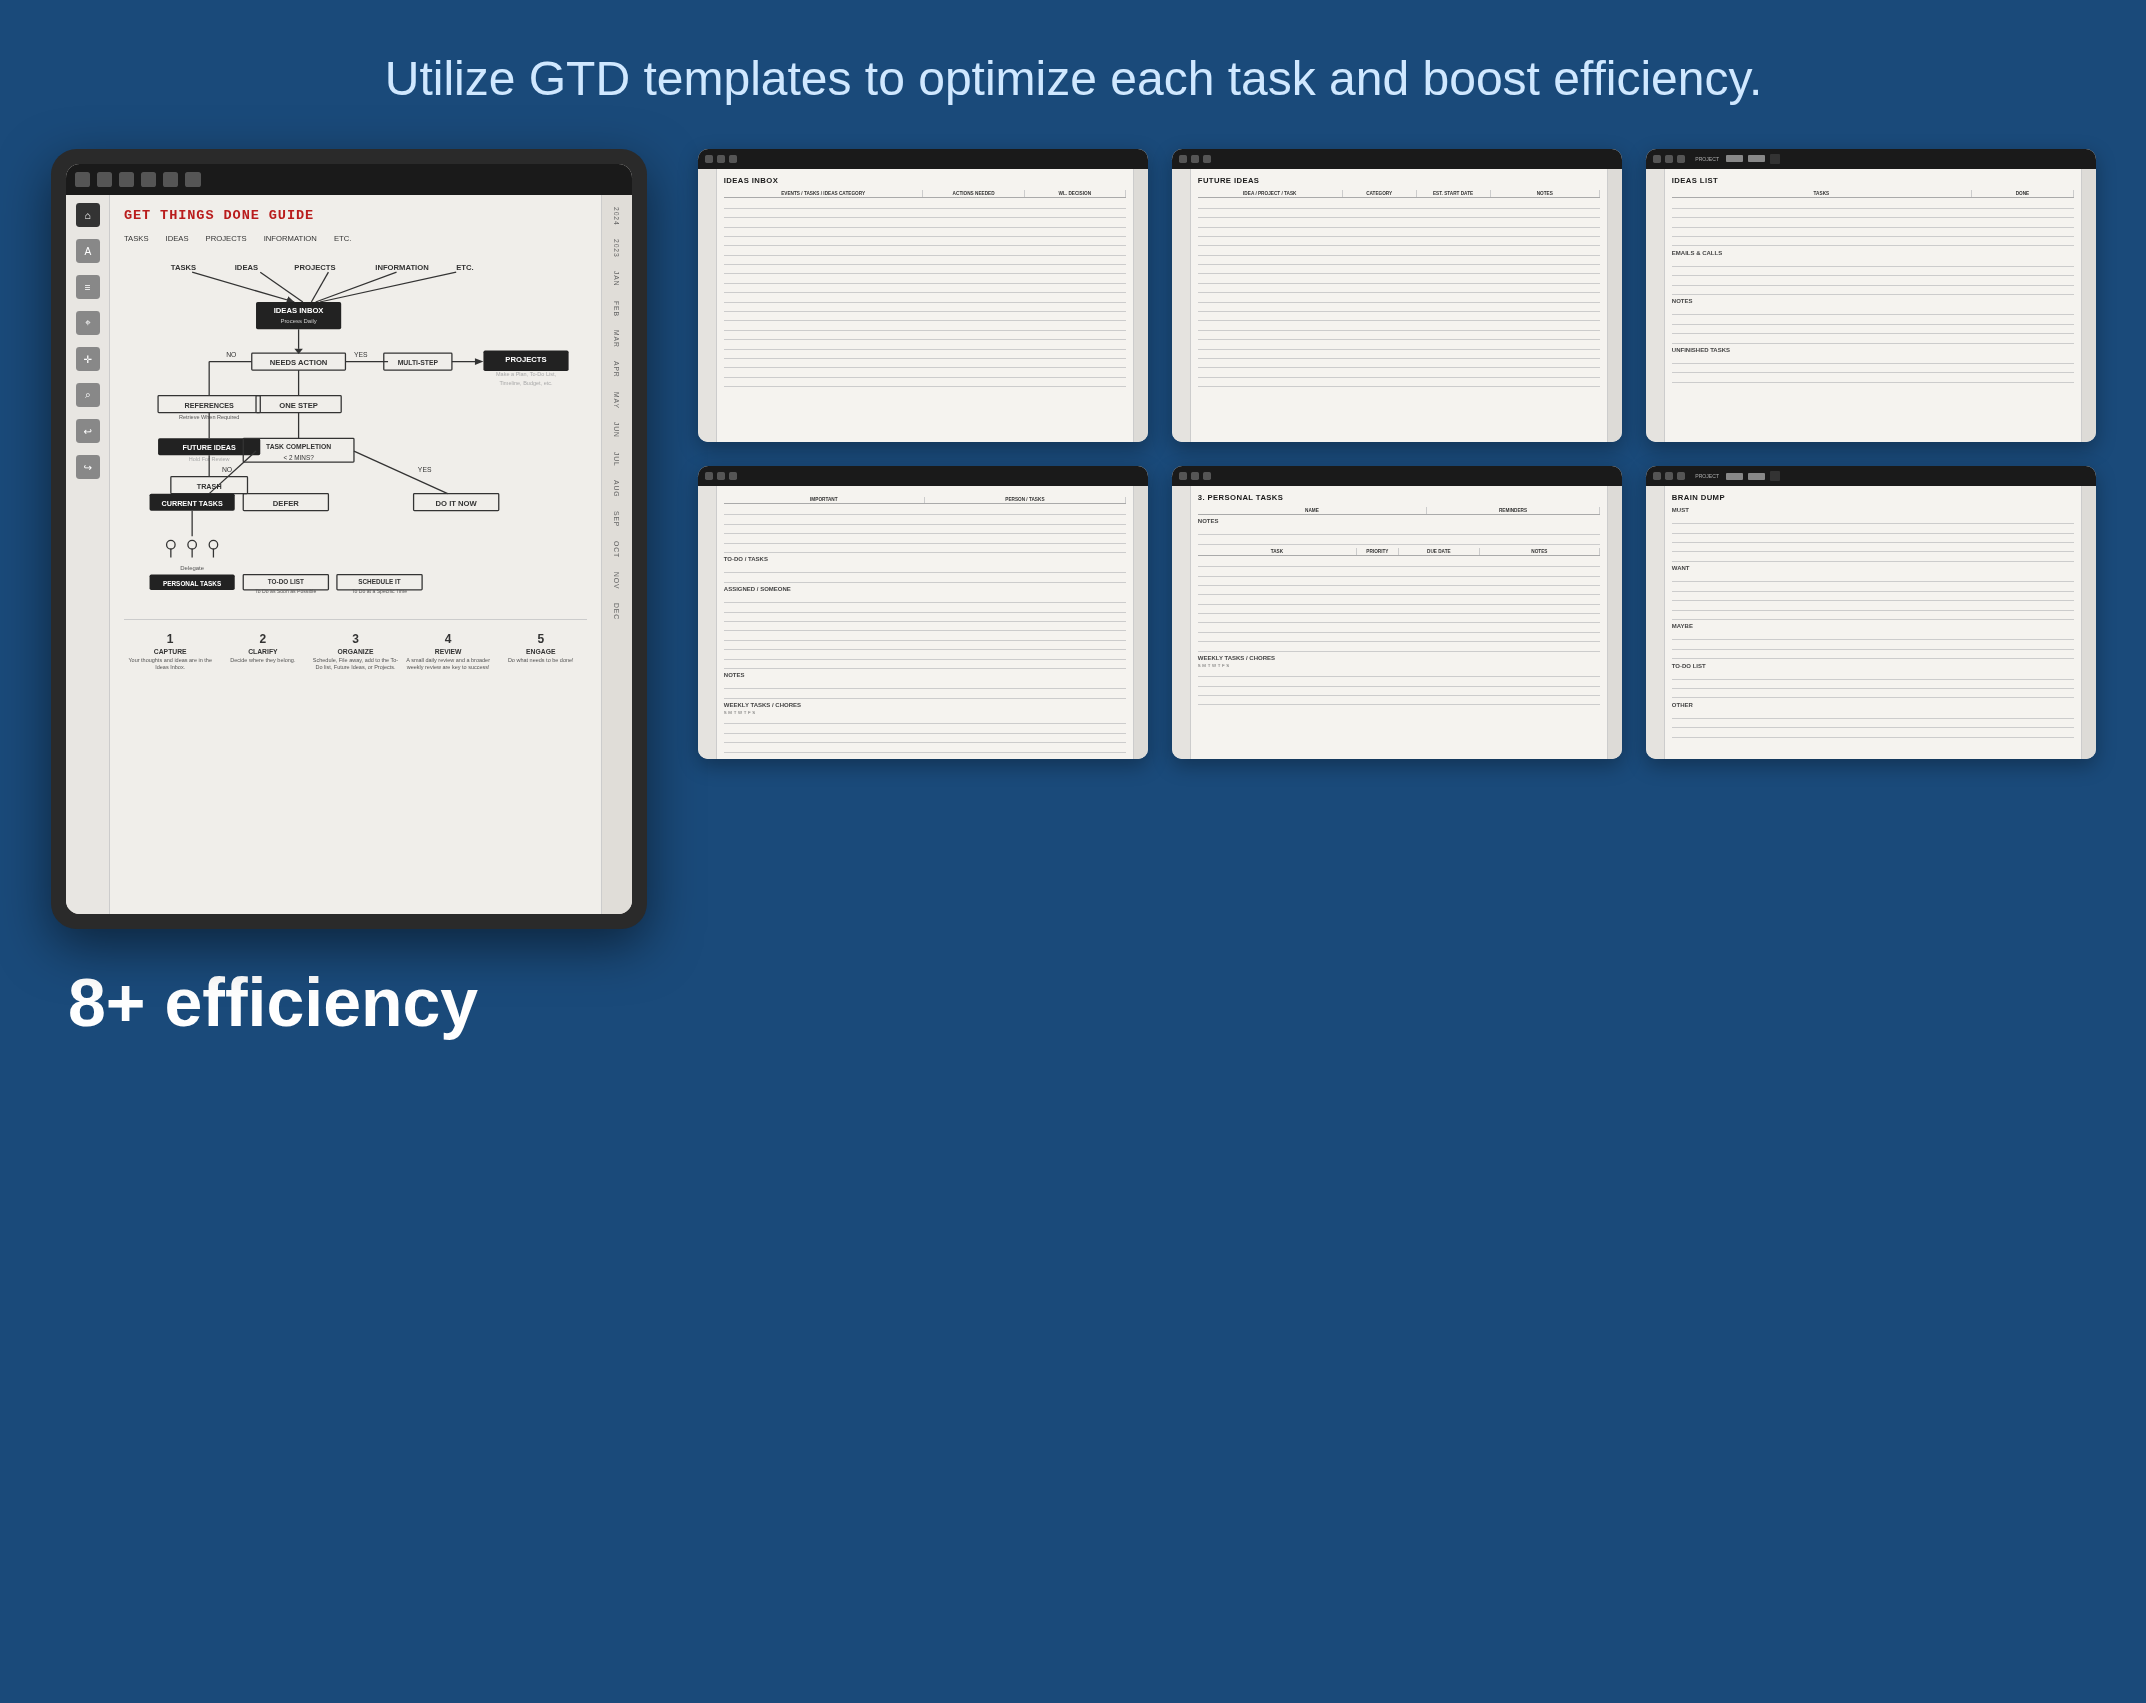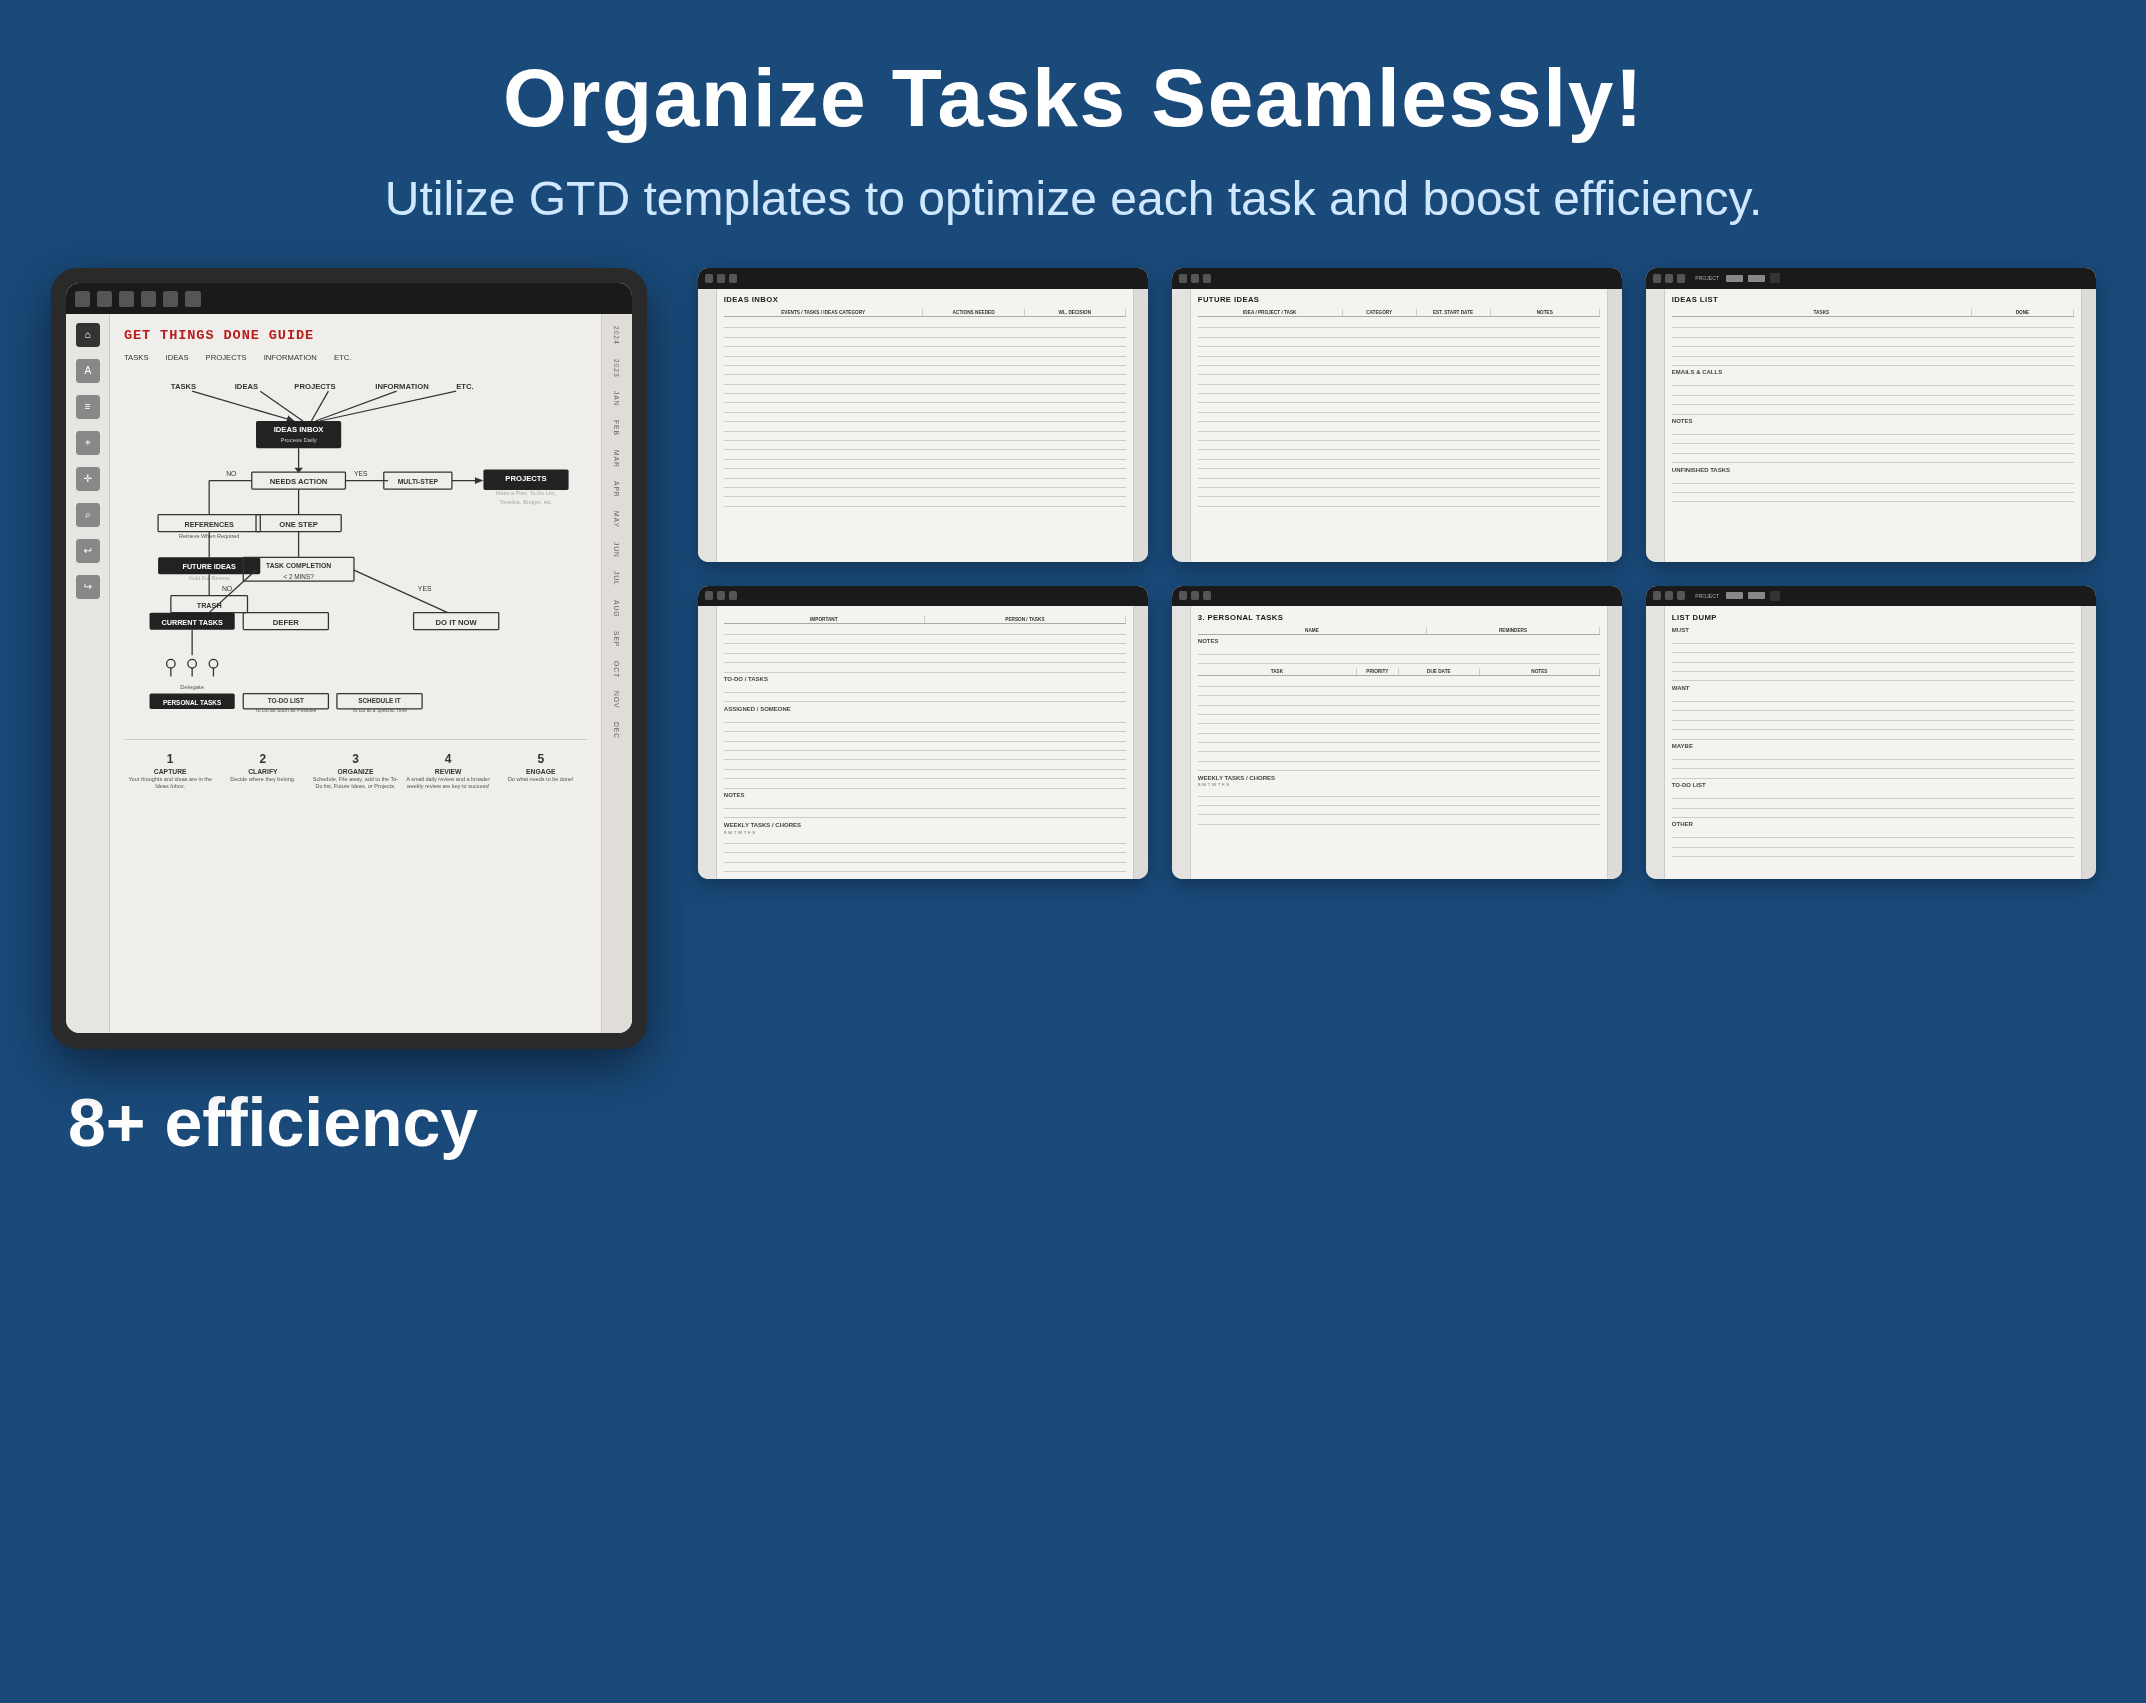--- a/index.html
+++ b/index.html
@@ -328,21 +328,20 @@
       text-align: center;
       padding: 0.9px;
       border-right: 0.4px solid #ccc;
     }
 
   </style>
 </head>
 <body>
 
 <div class="header">
-  <h1 class="header-title">Organize Tasks Seamlessly!</h1>
   <p class="header-subtitle">Utilize GTD templates to optimize each task and boost efficiency.</p>
 </div>
 
 <div class="content-area">
 
   <div class="tablet-container">
     <div class="tablet-device">
       <div class="tablet-screen">
 
         <div class="tablet-top-bar">
@@ -803,21 +802,21 @@
         <div class="template-dot"></div>
         <div class="template-dot"></div>
         <span style="font-size:5.1px;color:#aaa;margin-left:6.8px">PROJECT</span>
         <div style="width:17px;height:6.8px;background:#888;border-radius:0.9px;margin-left:3.4px"></div>
         <div style="width:17px;height:6.8px;background:#888;border-radius:0.9px;margin-left:1.7px"></div>
         <div style="width:10.2px;height:10.2px;background:#333;border-radius:0.9px;margin-left:1.7px"></div>
       </div>
       <div class="template-body">
         <div class="template-sidebar-mini"></div>
         <div class="template-content">
-          <div class="template-title">LIST DUMP</div>
+          <div class="template-title">BRAIN DUMP</div>
           <div class="template-section-label">MUST</div>
           <div class="grid-lines">
             <div class="grid-line"></div>
             <div class="grid-line"></div>
             <div class="grid-line"></div>
             <div class="grid-line"></div>
             <div class="grid-line"></div>
           </div>
           <div class="template-section-label">WANT</div>
           <div class="grid-lines">

